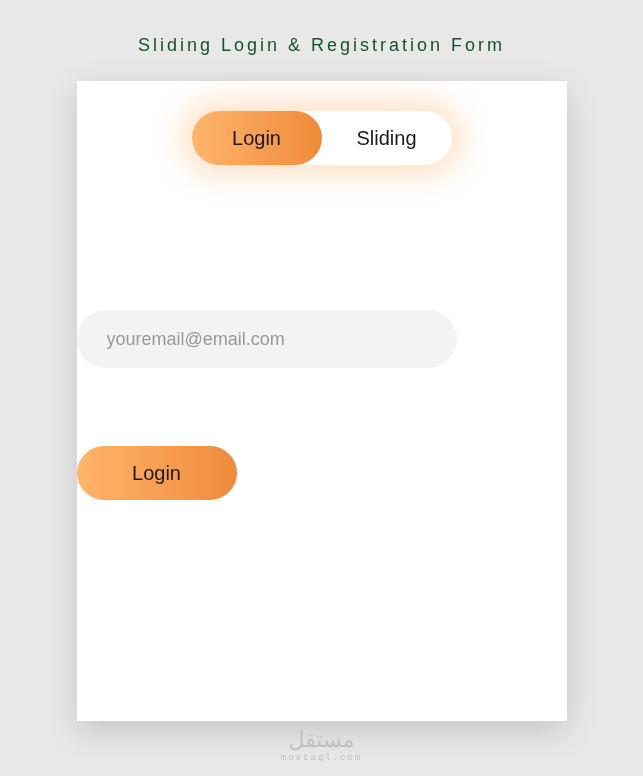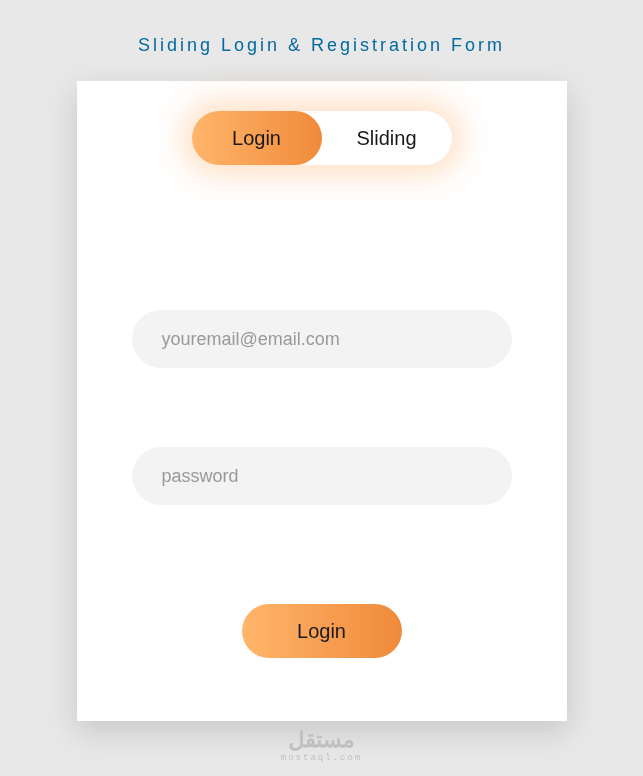--- a/index.html
+++ b/index.html
@@ -16,21 +16,21 @@
       display: flex;
       flex-direction: column;
       align-items: center;
       padding-top: 35px;
       position: relative;
     }
     
     .page-title {
       font-size: 18px;
       letter-spacing: 3px;
-      color: #0369a1;
+      color: #14532d;
       font-weight: 500;
       margin-bottom: 25px;
     }
     
     .card {
       background: #ffffff;
       width: 490px;
       height: 640px;
       box-shadow: 0 10px 30px rgba(0,0,0,0.15);
       display: flex;
@@ -70,22 +70,22 @@
       color: #1a1a1a;
       cursor: pointer;
       user-select: none;
     }
     
     .form-area {
       margin-top: 145px;
       width: 100%;
       display: flex;
       flex-direction: column;
-      align-items: center;
-      gap: 79px;
+      align-items: flex-start;
+      gap: 58px;
     }
     
     .input-field {
       width: 380px;
       height: 58px;
       background: #f3f3f3;
       border: none;
       border-radius: 30px;
       padding: 0 30px;
       font-size: 18px;
@@ -115,21 +115,21 @@
       left: 50%;
       transform: translateX(-50%);
       color: #c0c0c0;
       font-size: 11px;
       text-align: center;
       line-height: 1.2;
     }
     
     .watermark-main {
       font-size: 22px;
-      font-weight: bold;
+      font-weight: normal;
       display: block;
     }
     
     .watermark-sub {
       font-size: 9px;
       letter-spacing: 2px;
       display: block;
       font-family: Liberation Mono, monospace;
     }
   </style>
@@ -142,21 +142,20 @@
 
   <div class="tab-container">
     <div class="tab-slider"></div>
     <div class="tab">Login</div>
     <div class="tab">Sliding</div>
   </div>
 
   <div class="form-area">
     <input type="text" class="input-field" placeholder="youremail@email.com" style="">
 
-    <input type="password" class="input-field" placeholder="password" style="">
 
     <button class="submit-button">Login</button>
   </div>
 
 </div>
 
 <div class="watermark">
   <span class="watermark-main">مستقل</span>
   <span class="watermark-sub">mostaql.com</span>
 </div>

